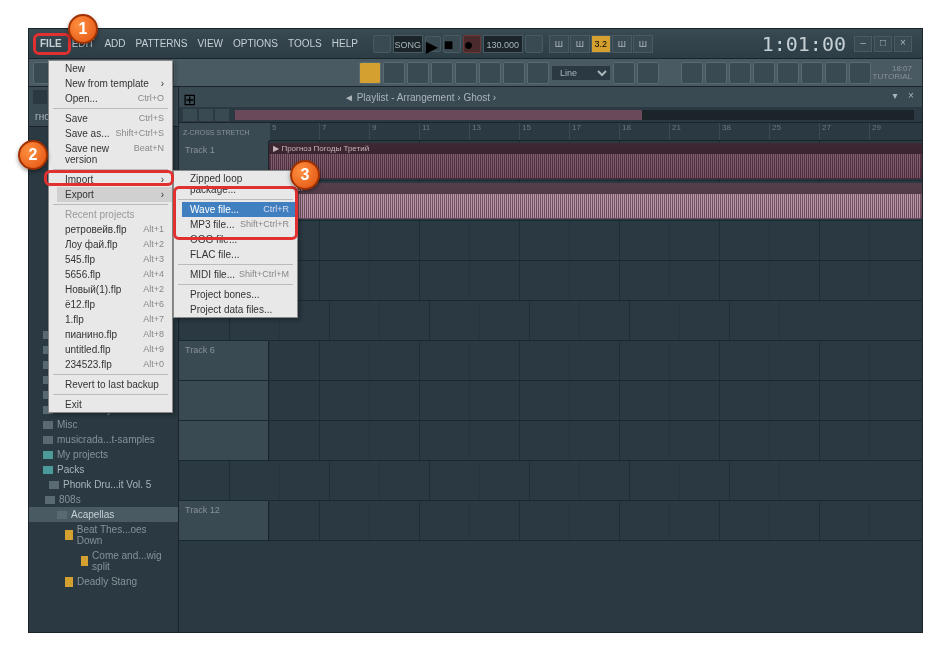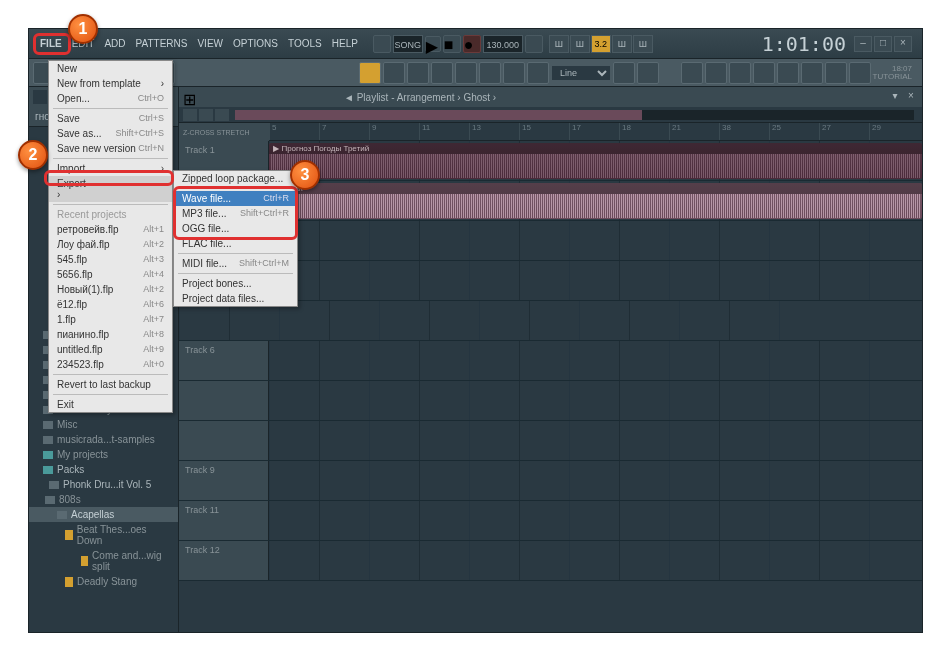--- a/index.html
+++ b/index.html
@@ -24,23 +24,23 @@
 
 
 .toolbar2 { height: 28px; background: #4a5a62; display: flex; align-items: center; padding: 0 4px; gap: 2px; border-bottom: 1px solid #1a2429; }
 .tb2-btn { width: 22px; height: 22px; background: #3a4a52; border: 1px solid #5a6a72; border-radius: 2px; }
 .tb2-btn.orange { background: #d4a030; }
 .tb2-spacer { flex: 1; }
 .time-label { color: #889398; font-size: 8px; text-align: right; line-height: 1; margin-right: 6px; }
 
 
 .file-menu { position: absolute; left: 48px; top: 60px; width: 125px; background: #e8e8e8; border: 1px solid #888; box-shadow: 2px 2px 4px rgba(0,0,0,0.3); z-index: 100; }
-.menu-row { display: flex; justify-content: space-between; padding: 2px 8px; font-size: 10px; color: #333; cursor: pointer; }
+.menu-row { display: flex; justify-content: space-between; padding: 2px 8px; font-size: 10px; color: #333; cursor: pointer; margin-left: 8px; }
 .menu-row.disabled { color: #999; }
-.menu-row.highlighted { background: #d0d0d0; flex-direction: column; }
+.menu-row.highlighted { background: #d0d0d0; }
 .menu-row .shortcut { color: #888; font-size: 9px; }
 .menu-sep { height: 1px; background: #bbb; margin: 2px 4px; }
 
 
 .export-menu { position: absolute; left: 173px; top: 170px; width: 125px; background: #e8e8e8; border: 1px solid #888; box-shadow: 2px 2px 4px rgba(0,0,0,0.3); z-index: 101; }
 .export-menu .menu-row.selected { background: #4080c0; color: #fff; }
 .export-menu .menu-row.selected .shortcut { color: #dde; }
 
 
 .red-box { position: absolute; border: 3px solid #e03030; border-radius: 6px; z-index: 150; pointer-events: none; }
@@ -451,39 +451,20 @@
             <div class="grid-line major" style="left: 300px;"></div>
             <div class="grid-line" style="left: 350px;"></div>
             <div class="grid-line major" style="left: 400px;"></div>
             <div class="grid-line" style="left: 450px;"></div>
             <div class="grid-line major" style="left: 500px;"></div>
             <div class="grid-line" style="left: 550px;"></div>
             <div class="grid-line major" style="left: 600px;"></div>
           </div>
         </div>
         <div class="track-row">
-          <div class="track-header">Track 9</div>
-          <div class="track-content">
-            <div class="grid-line major" style="left: 0px;"></div>
-            <div class="grid-line" style="left: 50px;"></div>
-            <div class="grid-line major" style="left: 100px;"></div>
-            <div class="grid-line" style="left: 150px;"></div>
-            <div class="grid-line major" style="left: 200px;"></div>
-            <div class="grid-line" style="left: 250px;"></div>
-            <div class="grid-line major" style="left: 300px;"></div>
-            <div class="grid-line" style="left: 350px;"></div>
-            <div class="grid-line major" style="left: 400px;"></div>
-            <div class="grid-line" style="left: 450px;"></div>
-            <div class="grid-line major" style="left: 500px;"></div>
-            <div class="grid-line" style="left: 550px;"></div>
-            <div class="grid-line major" style="left: 600px;"></div>
-          </div>
-        </div>
-        <div class="track-row">
-          <div class="track-header">Track 11</div>
           <div class="track-content">
             <div class="grid-line major" style="left: 0px;"></div>
             <div class="grid-line" style="left: 50px;"></div>
             <div class="grid-line major" style="left: 100px;"></div>
             <div class="grid-line" style="left: 150px;"></div>
             <div class="grid-line major" style="left: 200px;"></div>
             <div class="grid-line" style="left: 250px;"></div>
             <div class="grid-line major" style="left: 300px;"></div>
             <div class="grid-line" style="left: 350px;"></div>
             <div class="grid-line major" style="left: 400px;"></div>
@@ -532,21 +513,21 @@
     <div class="menu-row">
       <span>Save</span>
       <span class="shortcut">Ctrl+S</span>
     </div>
     <div class="menu-row">
       <span>Save as...</span>
       <span class="shortcut">Shift+Ctrl+S</span>
     </div>
     <div class="menu-row">
       <span>Save new version</span>
-      <span class="shortcut">Ctrl+N</span>
+      <span class="shortcut">Beat+N</span>
     </div>
     <div class="menu-sep"></div>
     <div class="menu-row">
       <span>Import</span>
       <span>›</span>
     </div>
     <div class="menu-row highlighted">
       <span>Export</span>
       <span>›</span>
     </div>

